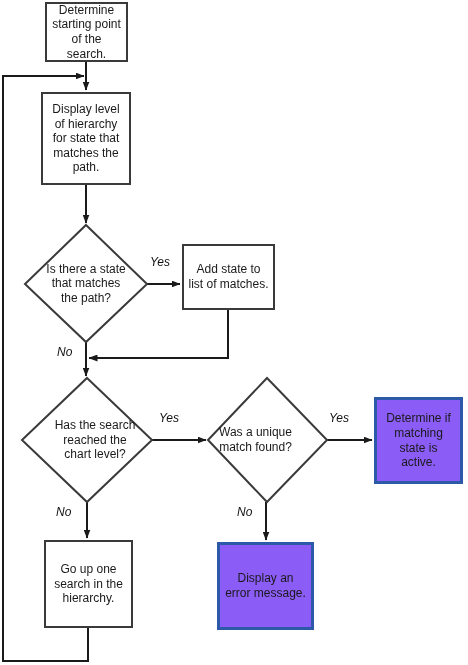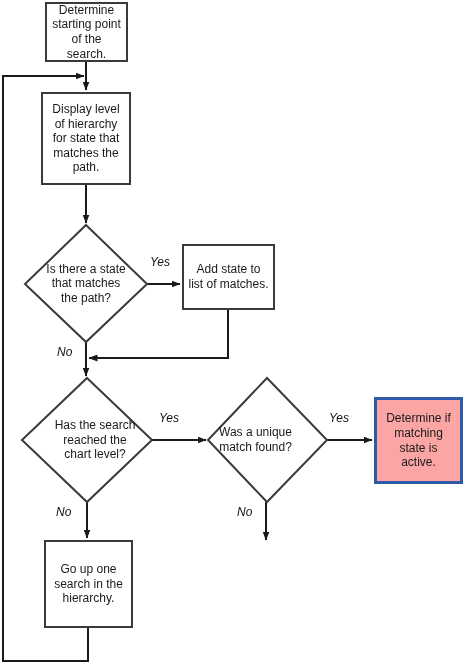--- a/index.html
+++ b/index.html
@@ -28,21 +28,21 @@
     color: #1a1a1a;
   }
   .box {
     border: 2px solid #3a3a3a;
     background: #ffffff;
     font-size: 12px;
     padding: 0 4px;
   }
   .box-highlight {
     border: 3px solid #2d5aa8;
-    background: #fca5a5;
+    background: #8b5cf6;
   }
   .diamond-wrap {
     position: absolute;
   }
   .diamond-label {
     position: absolute;
     inset: 0;
     display: flex;
     align-items: center;
     justify-content: center;
@@ -116,20 +116,23 @@
   </div>
 
   <div class="node box" style="left:182px; top:244px; width:93px; height:66px;">
     <span>Add state to list of matches.</span>
   </div>
 
   <div class="node box box-highlight" style="left:374px; top:397px; width:89px; height:87px;">
     <span>Determine if matching state is active.</span>
   </div>
 
+  <div class="node box box-highlight" style="left:217px; top:542px; width:97px; height:88px;">
+    <span>Display an error message.</span>
+  </div>
 
   <div class="node box" style="left:44px; top:540px; width:89px; height:88px;">
     <span>Go up one search in the hierarchy.</span>
   </div>
 
   <div class="diamond-wrap" style="left:25px; top:225px; width:122px; height:117px;">
     <div class="diamond-label">
       <span style="width:82px; display:block;">Is there a state that matches the path?</span>
     </div>
   </div>

